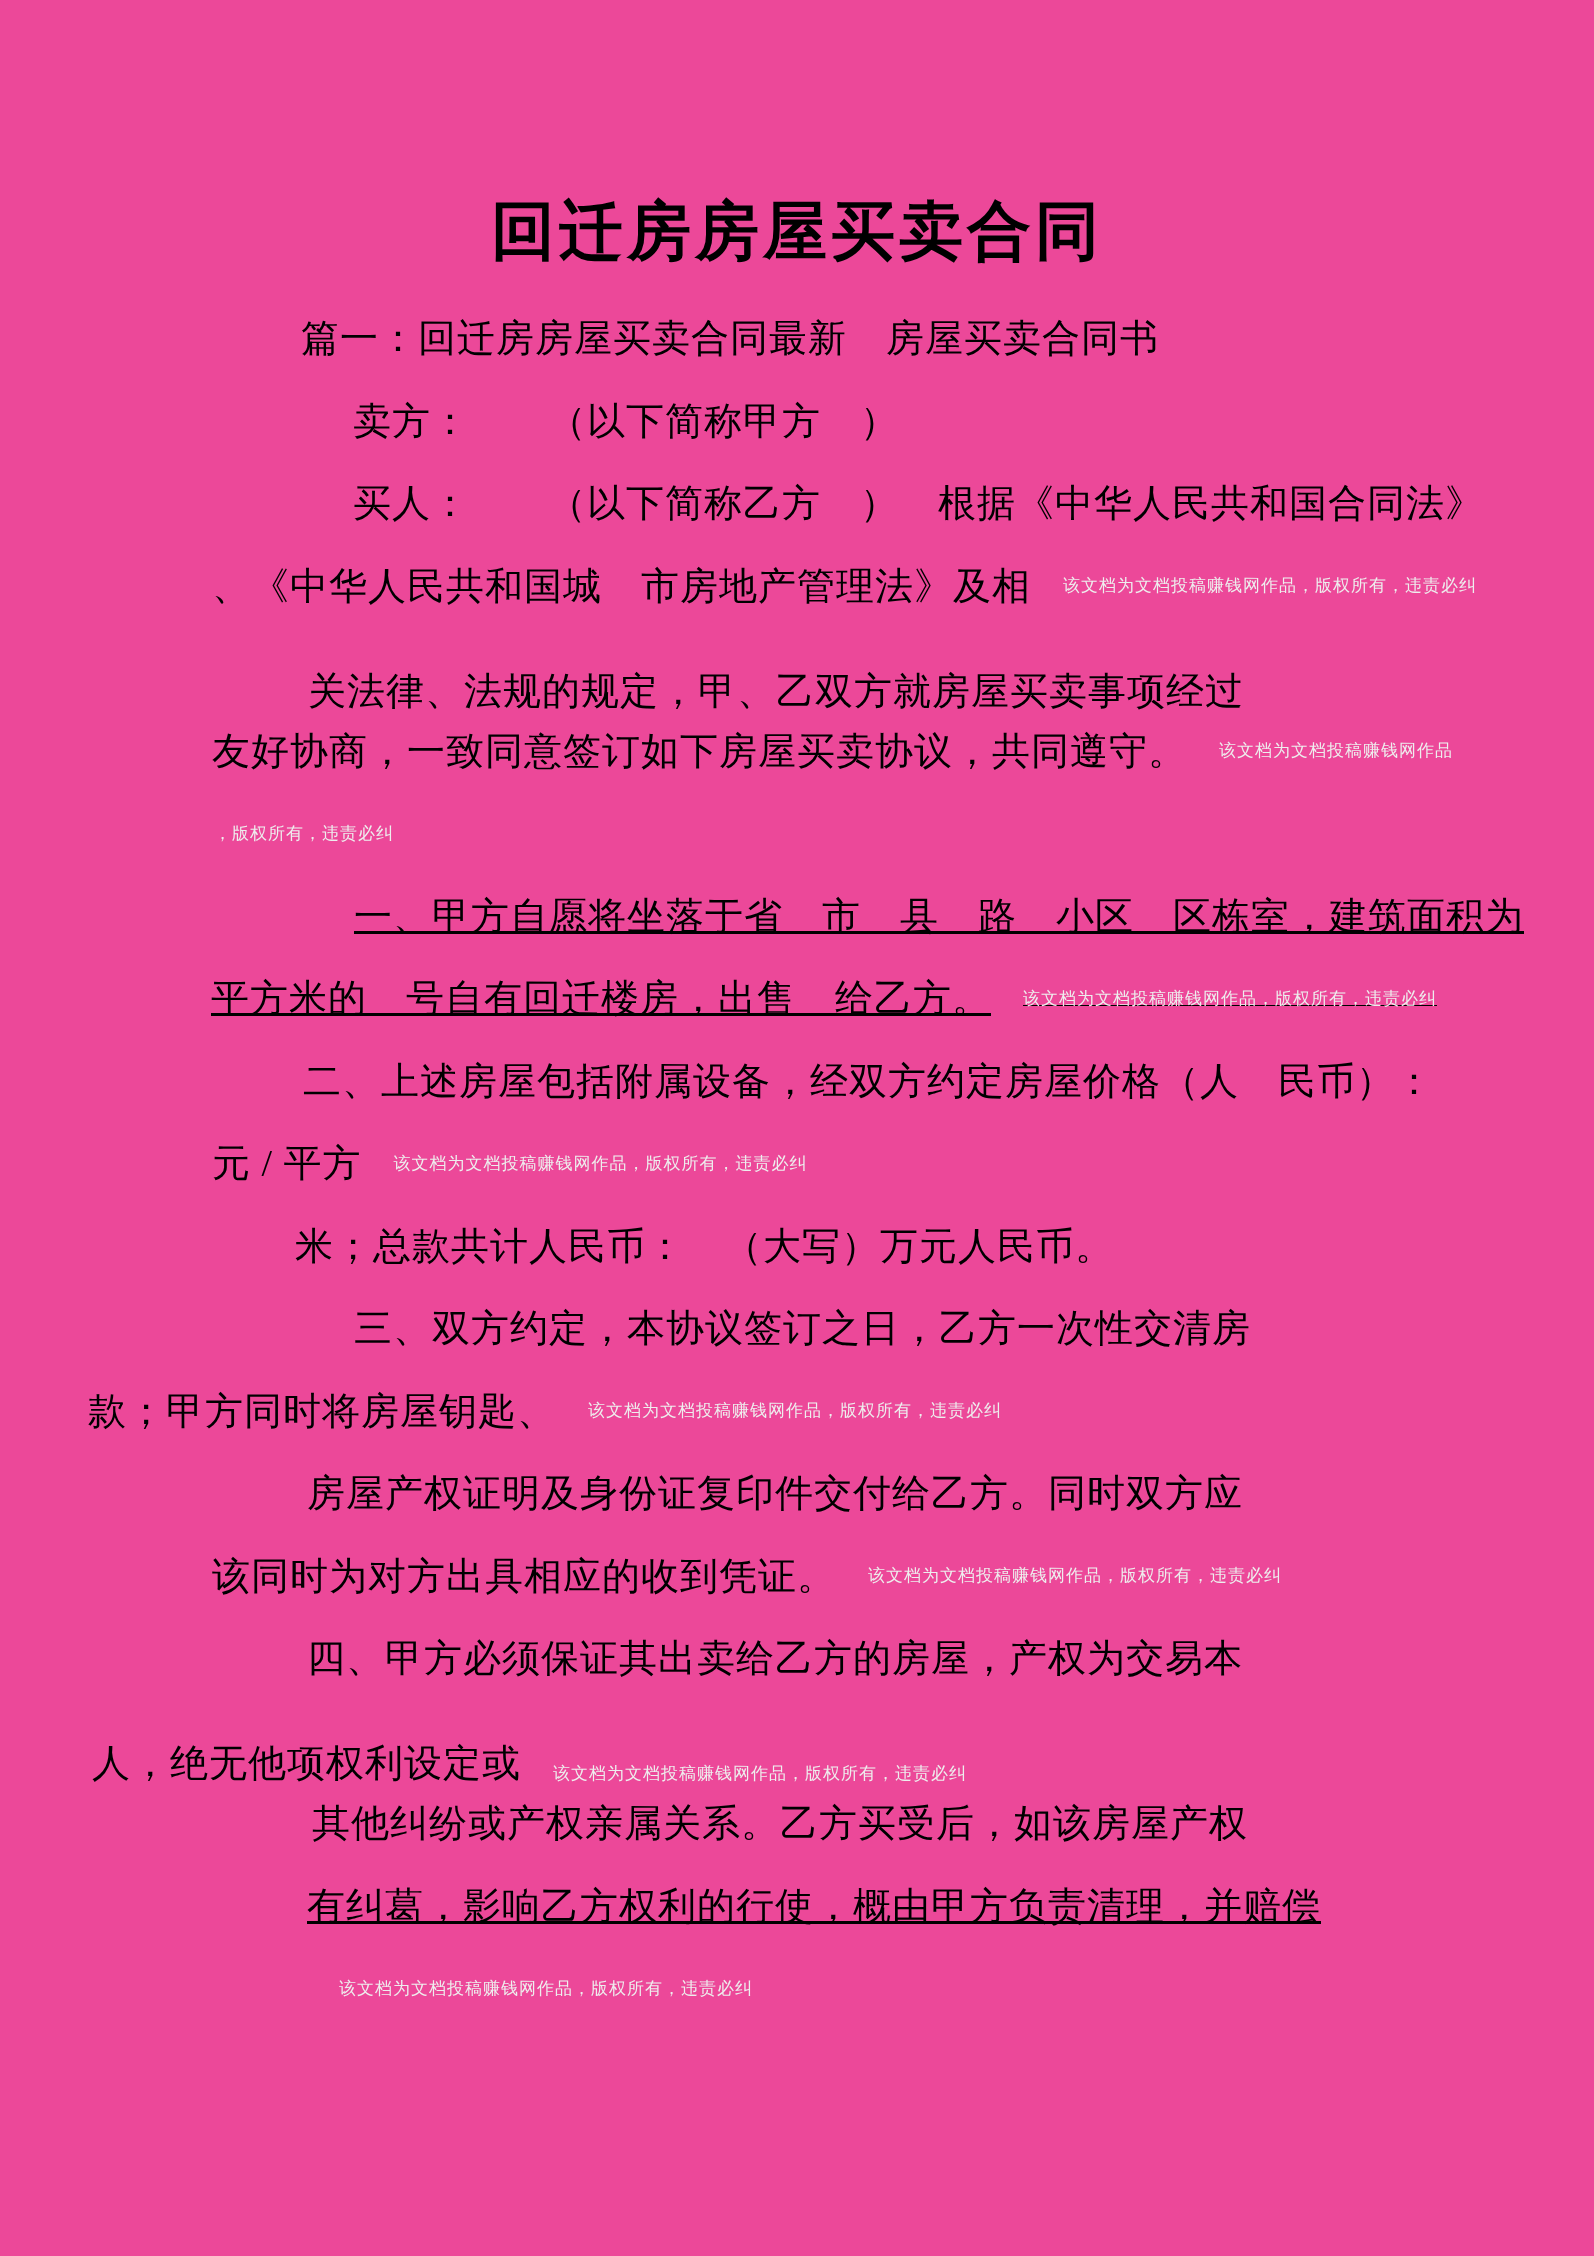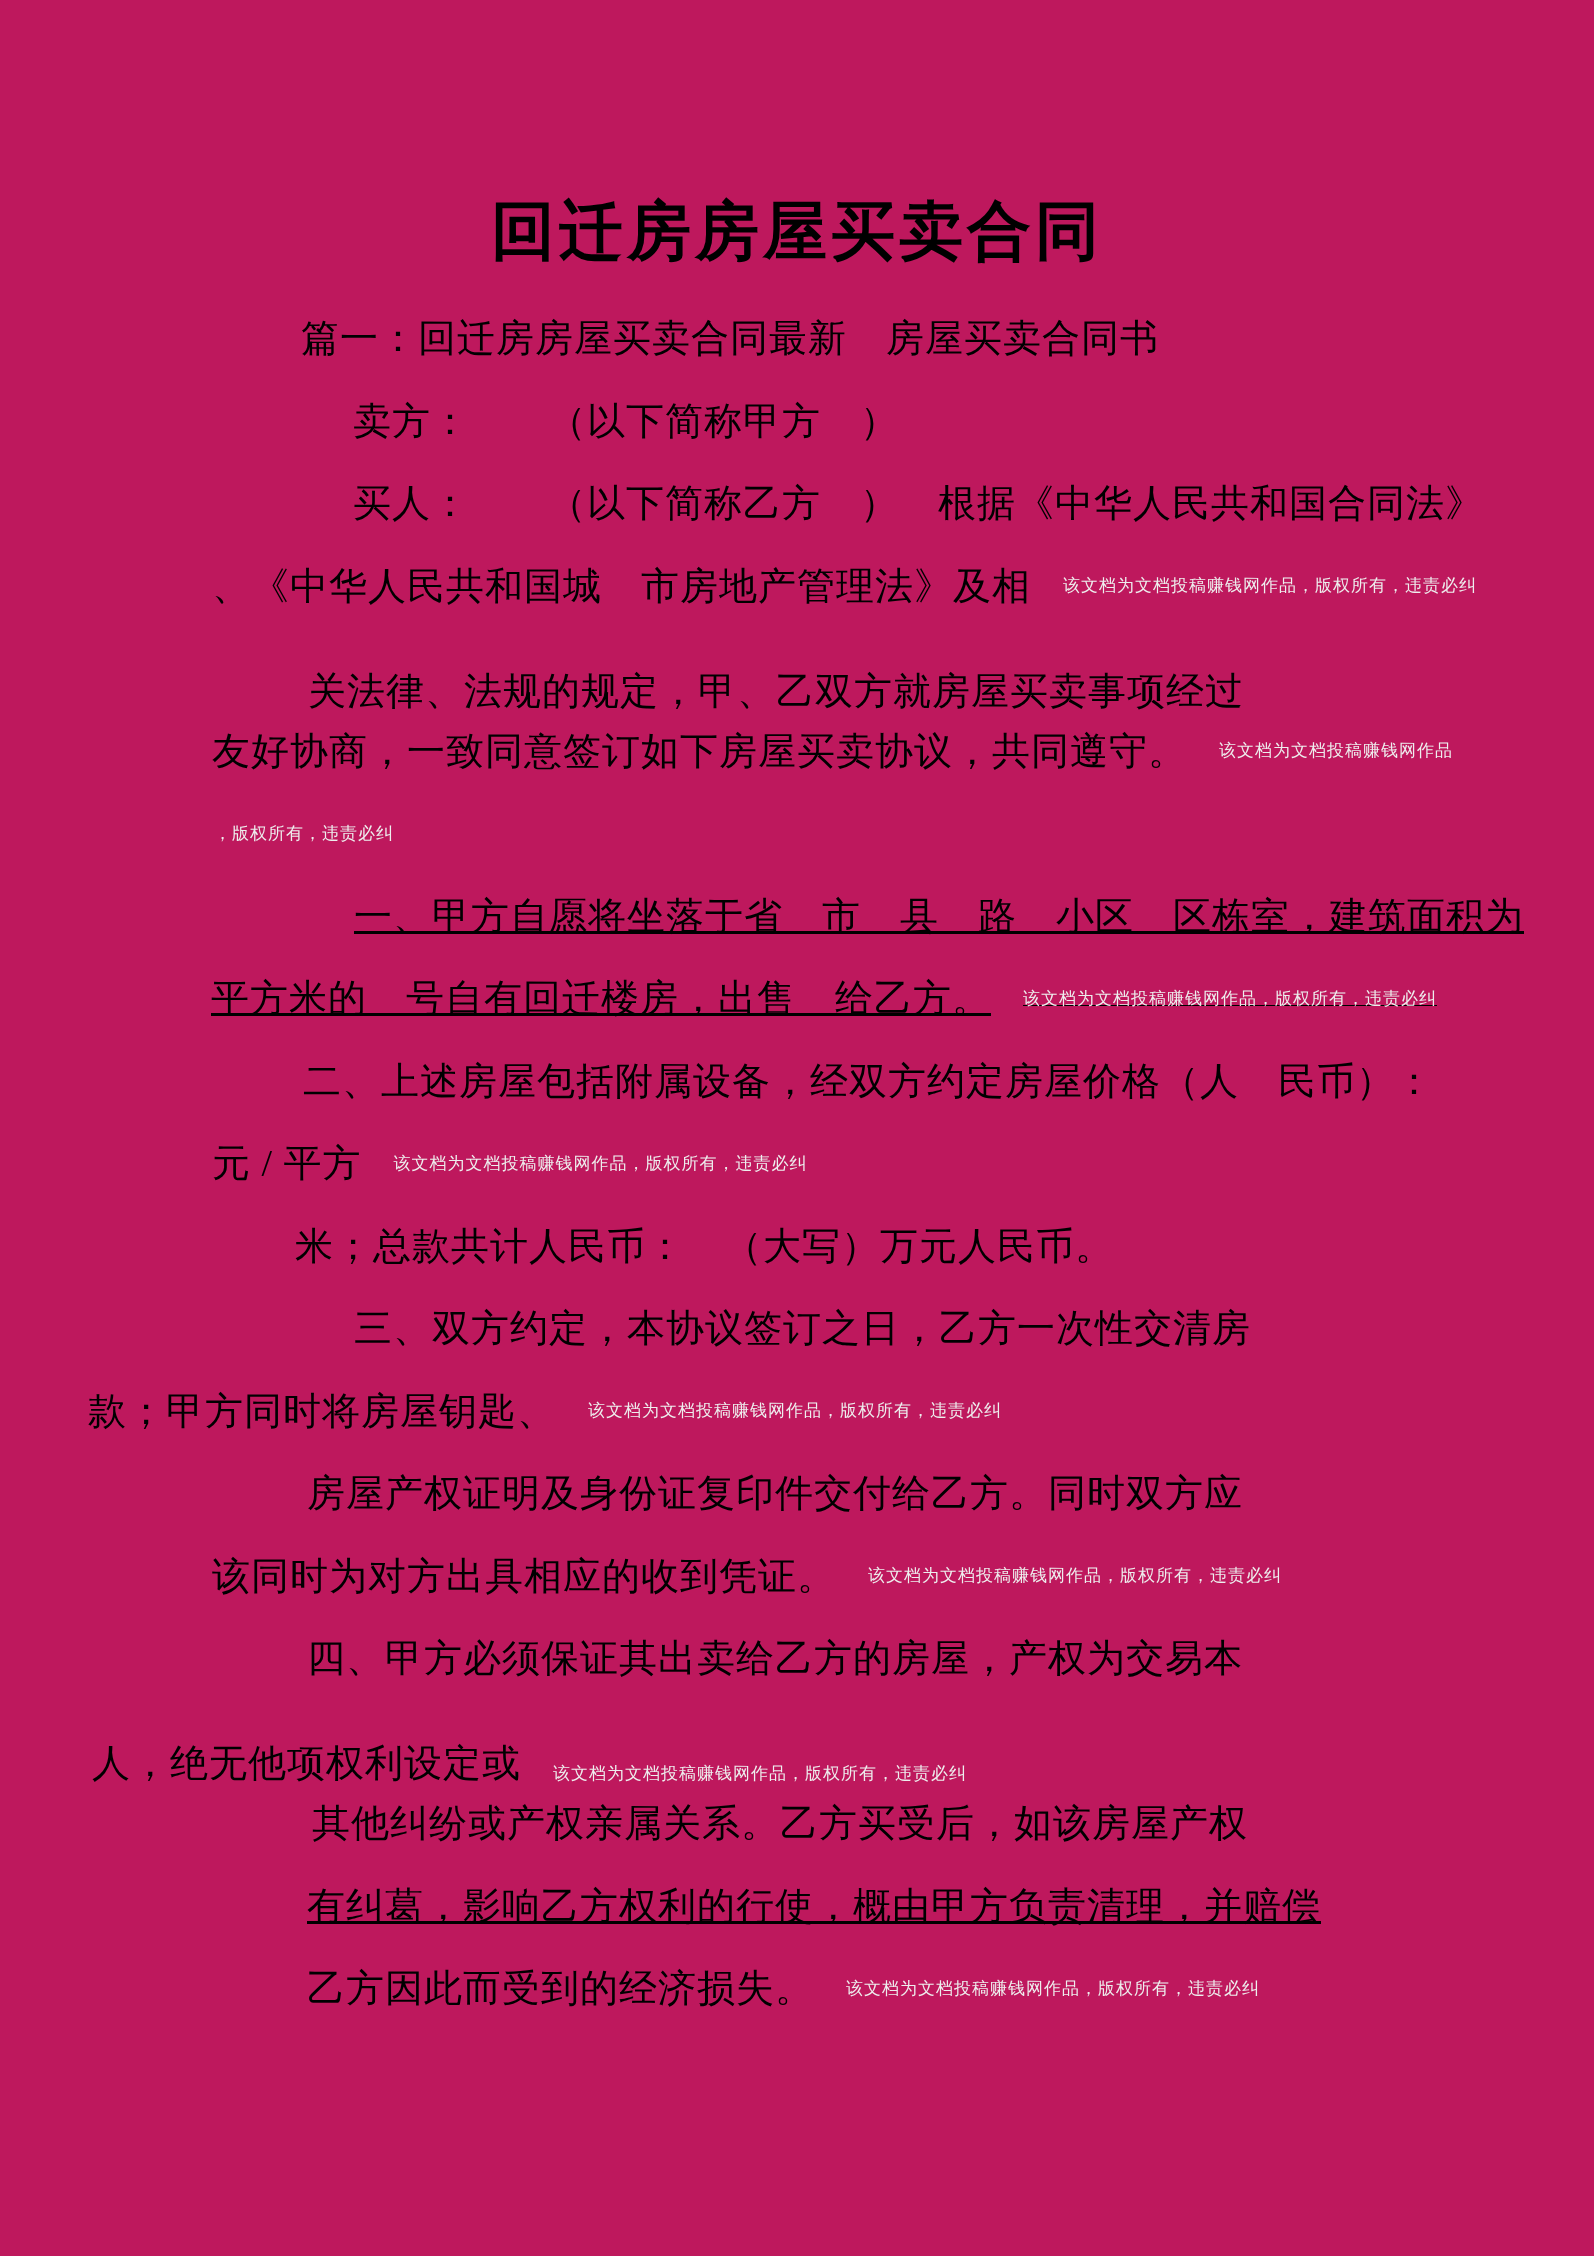--- a/index.html
+++ b/index.html
@@ -53,21 +53,21 @@
     letter-spacing: 1px;
     color: var(--wm-color, #eeeeee);
     margin-left: 32px;
     white-space: pre;
   }
   .wm.no-gap { margin-left: 0; }
 </style>
 </head>
 <body>
 
-<div class="page" style="background: #be185d; color: rgb(0, 0, 0);">
+<div class="page" style="background: #ec4899; color: rgb(0, 0, 0);">
   <h1 class="title">回迁房房屋买卖合同</h1>
   <div class="doc-body">
       <div class="line" style="padding-left: 301px;"><span class="line-text">篇一：回迁房房屋买卖合同最新　房屋买卖合同书</span></div>
       <div class="line" style="padding-left: 353px;"><span class="line-text">卖方：　　（以下简称甲方　）</span></div>
       <div class="line" style="padding-left: 353px;"><span class="line-text">买人：　　（以下简称乙方　）　根据《中华人民共和国合同法》</span></div>
       <div class="line" style="padding-left: 212px;"><span class="line-text">、《中华人民共和国城　市房地产管理法》及相</span><span class="wm">该文档为文档投稿赚钱网作品，版权所有，违责必纠</span></div>
       <div class="line" style="padding-left: 308px; align-items: flex-end;"><span class="line-text">关法律、法规的规定，甲、乙双方就房屋买卖事项经过</span></div>
       <div class="line" style="padding-left: 212px;"><span class="line-text">友好协商，一致同意签订如下房屋买卖协议，共同遵守。</span><span class="wm">该文档为文档投稿赚钱网作品</span></div>
       <div class="line" style="padding-left: 214px;"><span class="line-text"></span><span class="wm no-gap">，版权所有，违责必纠</span></div>
       <div class="line" style="padding-left: 354px; text-decoration: underline;"><span class="line-text">一、甲方自愿将坐落于省　市　县　路　小区　区栋室，建筑面积为</span></div>
@@ -76,15 +76,15 @@
       <div class="line" style="padding-left: 212px;"><span class="line-text">元 / 平方</span><span class="wm">该文档为文档投稿赚钱网作品，版权所有，违责必纠</span></div>
       <div class="line" style="padding-left: 295px;"><span class="line-text">米；总款共计人民币：　（大写）万元人民币。</span></div>
       <div class="line" style="padding-left: 354px;"><span class="line-text">三、双方约定，本协议签订之日，乙方一次性交清房</span></div>
       <div class="line" style="padding-left: 88px;"><span class="line-text">款；甲方同时将房屋钥匙、</span><span class="wm">该文档为文档投稿赚钱网作品，版权所有，违责必纠</span></div>
       <div class="line" style="padding-left: 307px;"><span class="line-text">房屋产权证明及身份证复印件交付给乙方。同时双方应</span></div>
       <div class="line" style="padding-left: 212px;"><span class="line-text">该同时为对方出具相应的收到凭证。</span><span class="wm">该文档为文档投稿赚钱网作品，版权所有，违责必纠</span></div>
       <div class="line" style="padding-left: 307px;"><span class="line-text">四、甲方必须保证其出卖给乙方的房屋，产权为交易本</span></div>
       <div class="line" style="padding-left: 92px; align-items: flex-end;"><span class="line-text">人，绝无他项权利设定或</span><span class="wm">该文档为文档投稿赚钱网作品，版权所有，违责必纠</span></div>
       <div class="line" style="padding-left: 312px;"><span class="line-text">其他纠纷或产权亲属关系。乙方买受后，如该房屋产权</span></div>
       <div class="line" style="padding-left: 307px; text-decoration: underline;"><span class="line-text">有纠葛，影响乙方权利的行使，概由甲方负责清理，并赔偿</span></div>
-      <div class="line" style="padding-left: 307px;"><span class="line-text">乙方因此而受到的经济损失。</span><span class="wm">该文档为文档投稿赚钱网作品，版权所有，违责必纠</span></div>
+      <div class="line" style="padding-left: 307px;"><span class="wm">该文档为文档投稿赚钱网作品，版权所有，违责必纠</span></div>
     </div>
 </div>
 
 </body></html>

